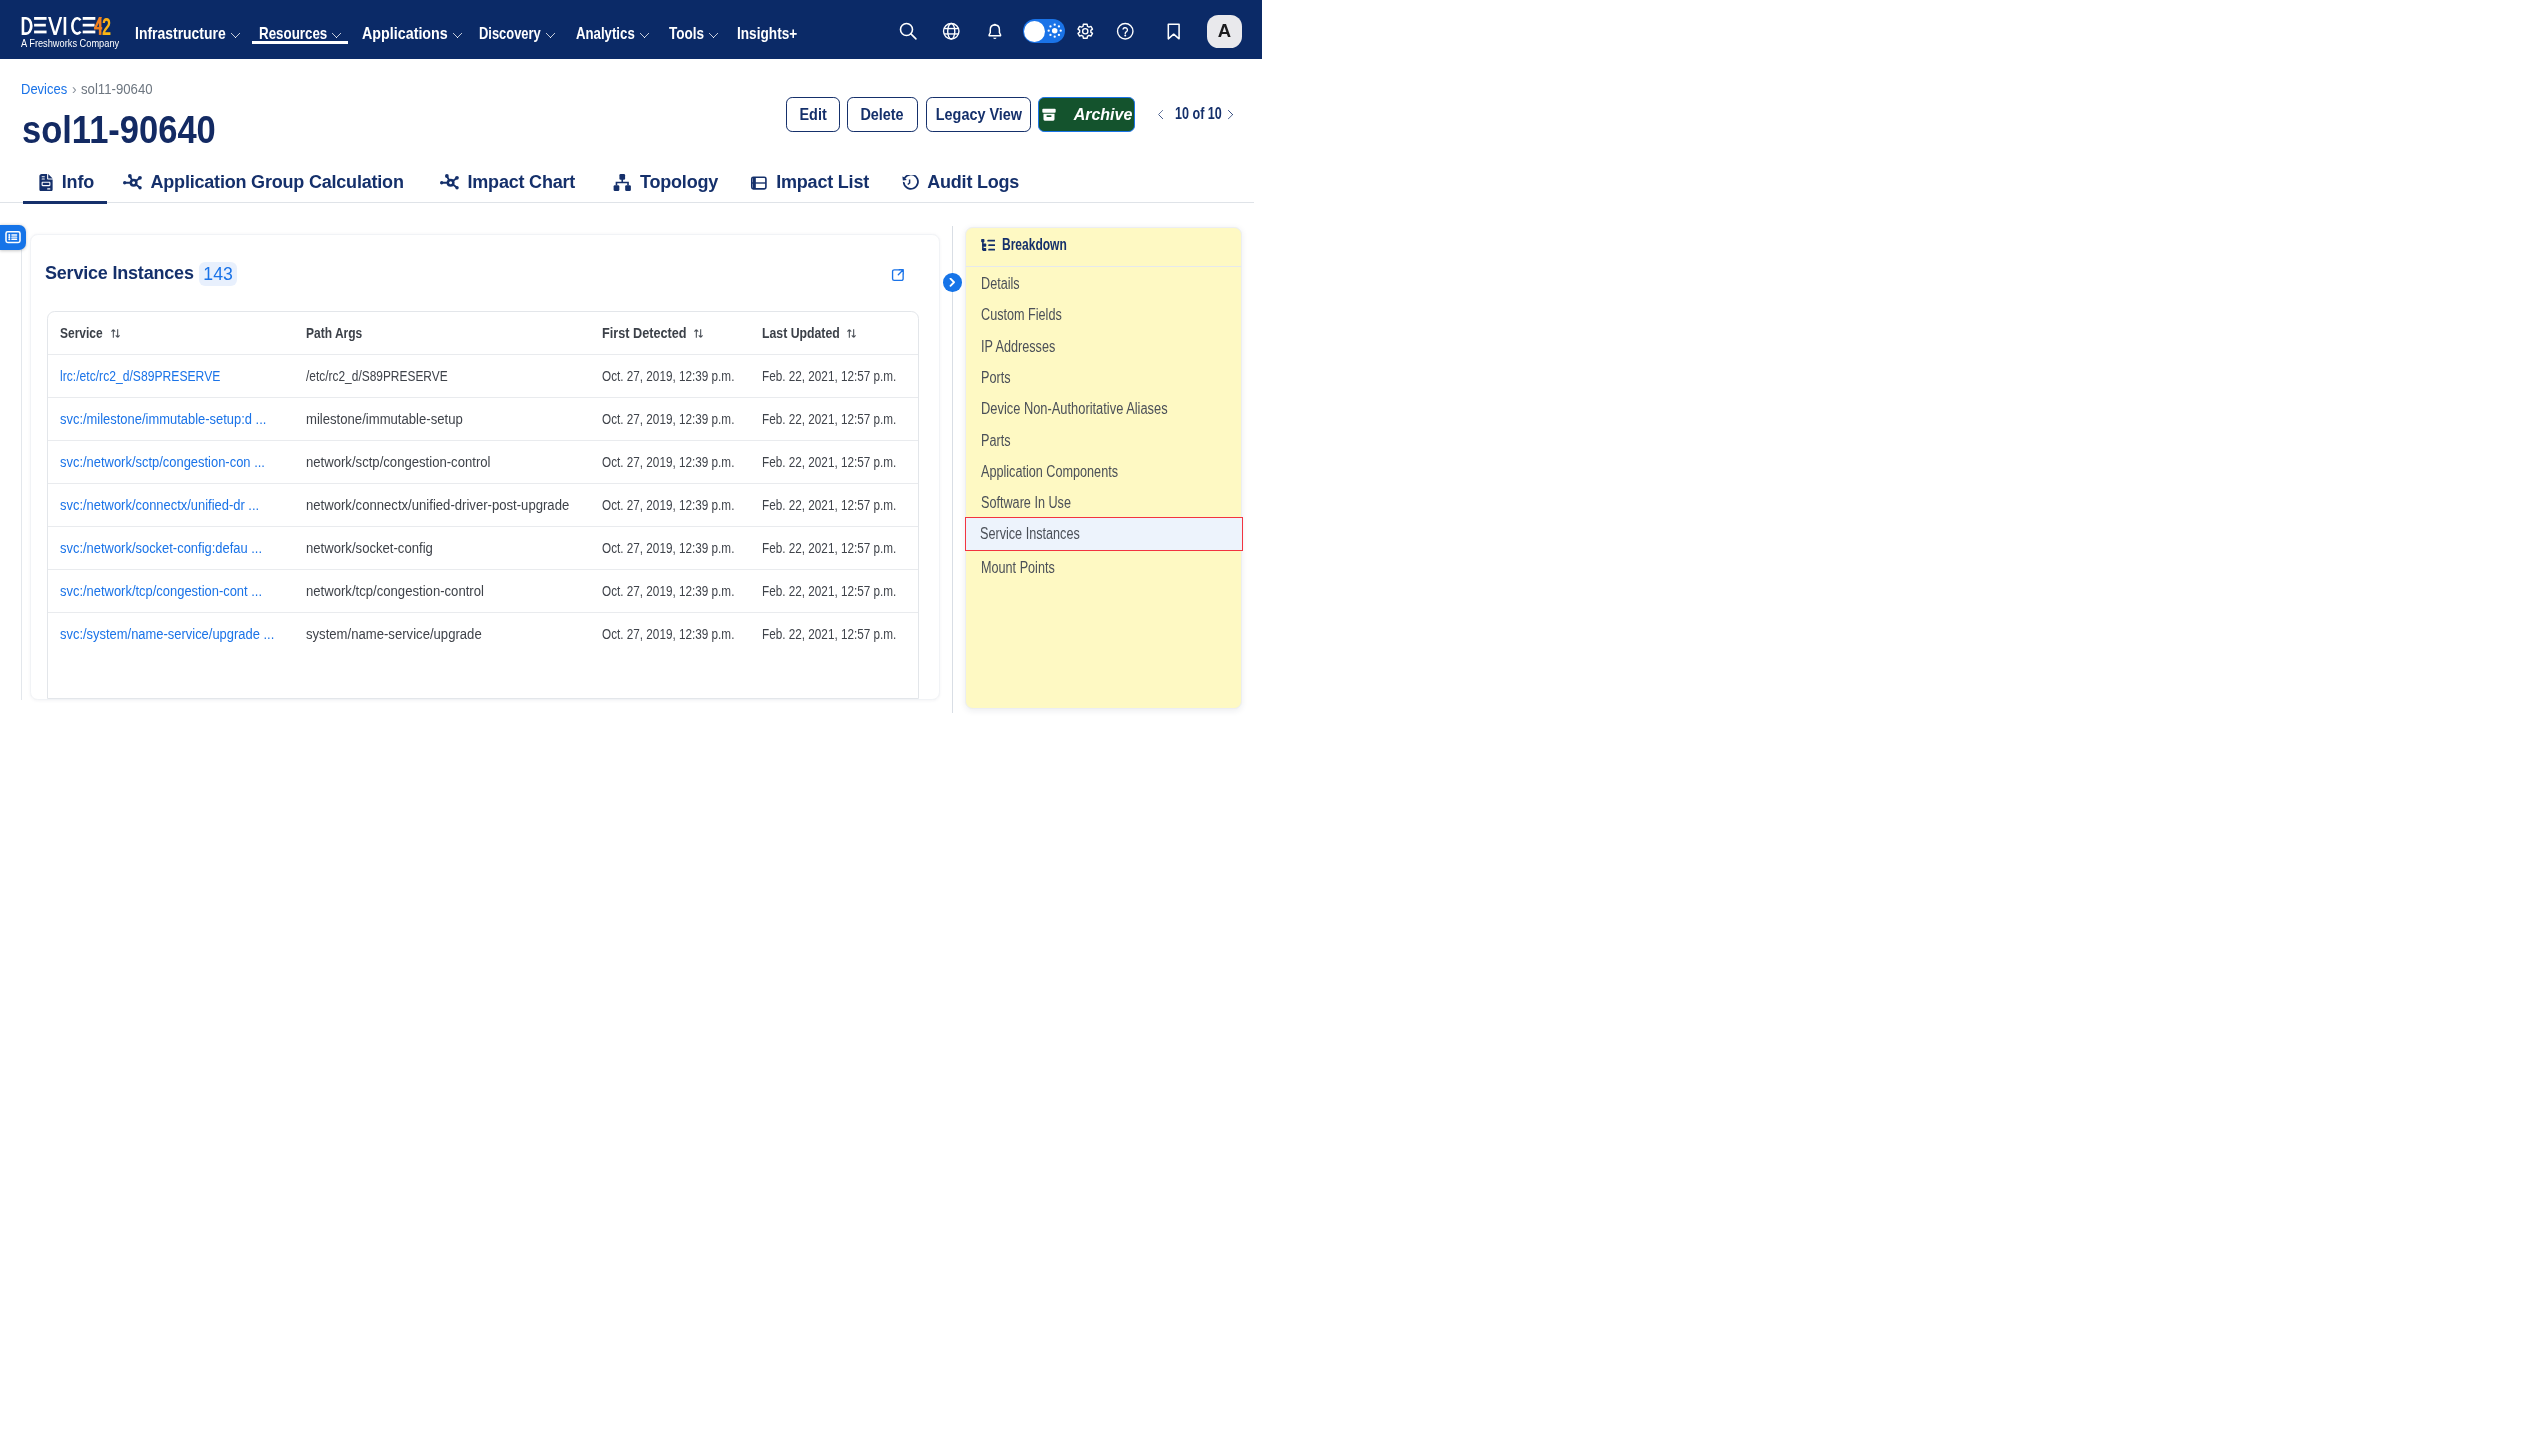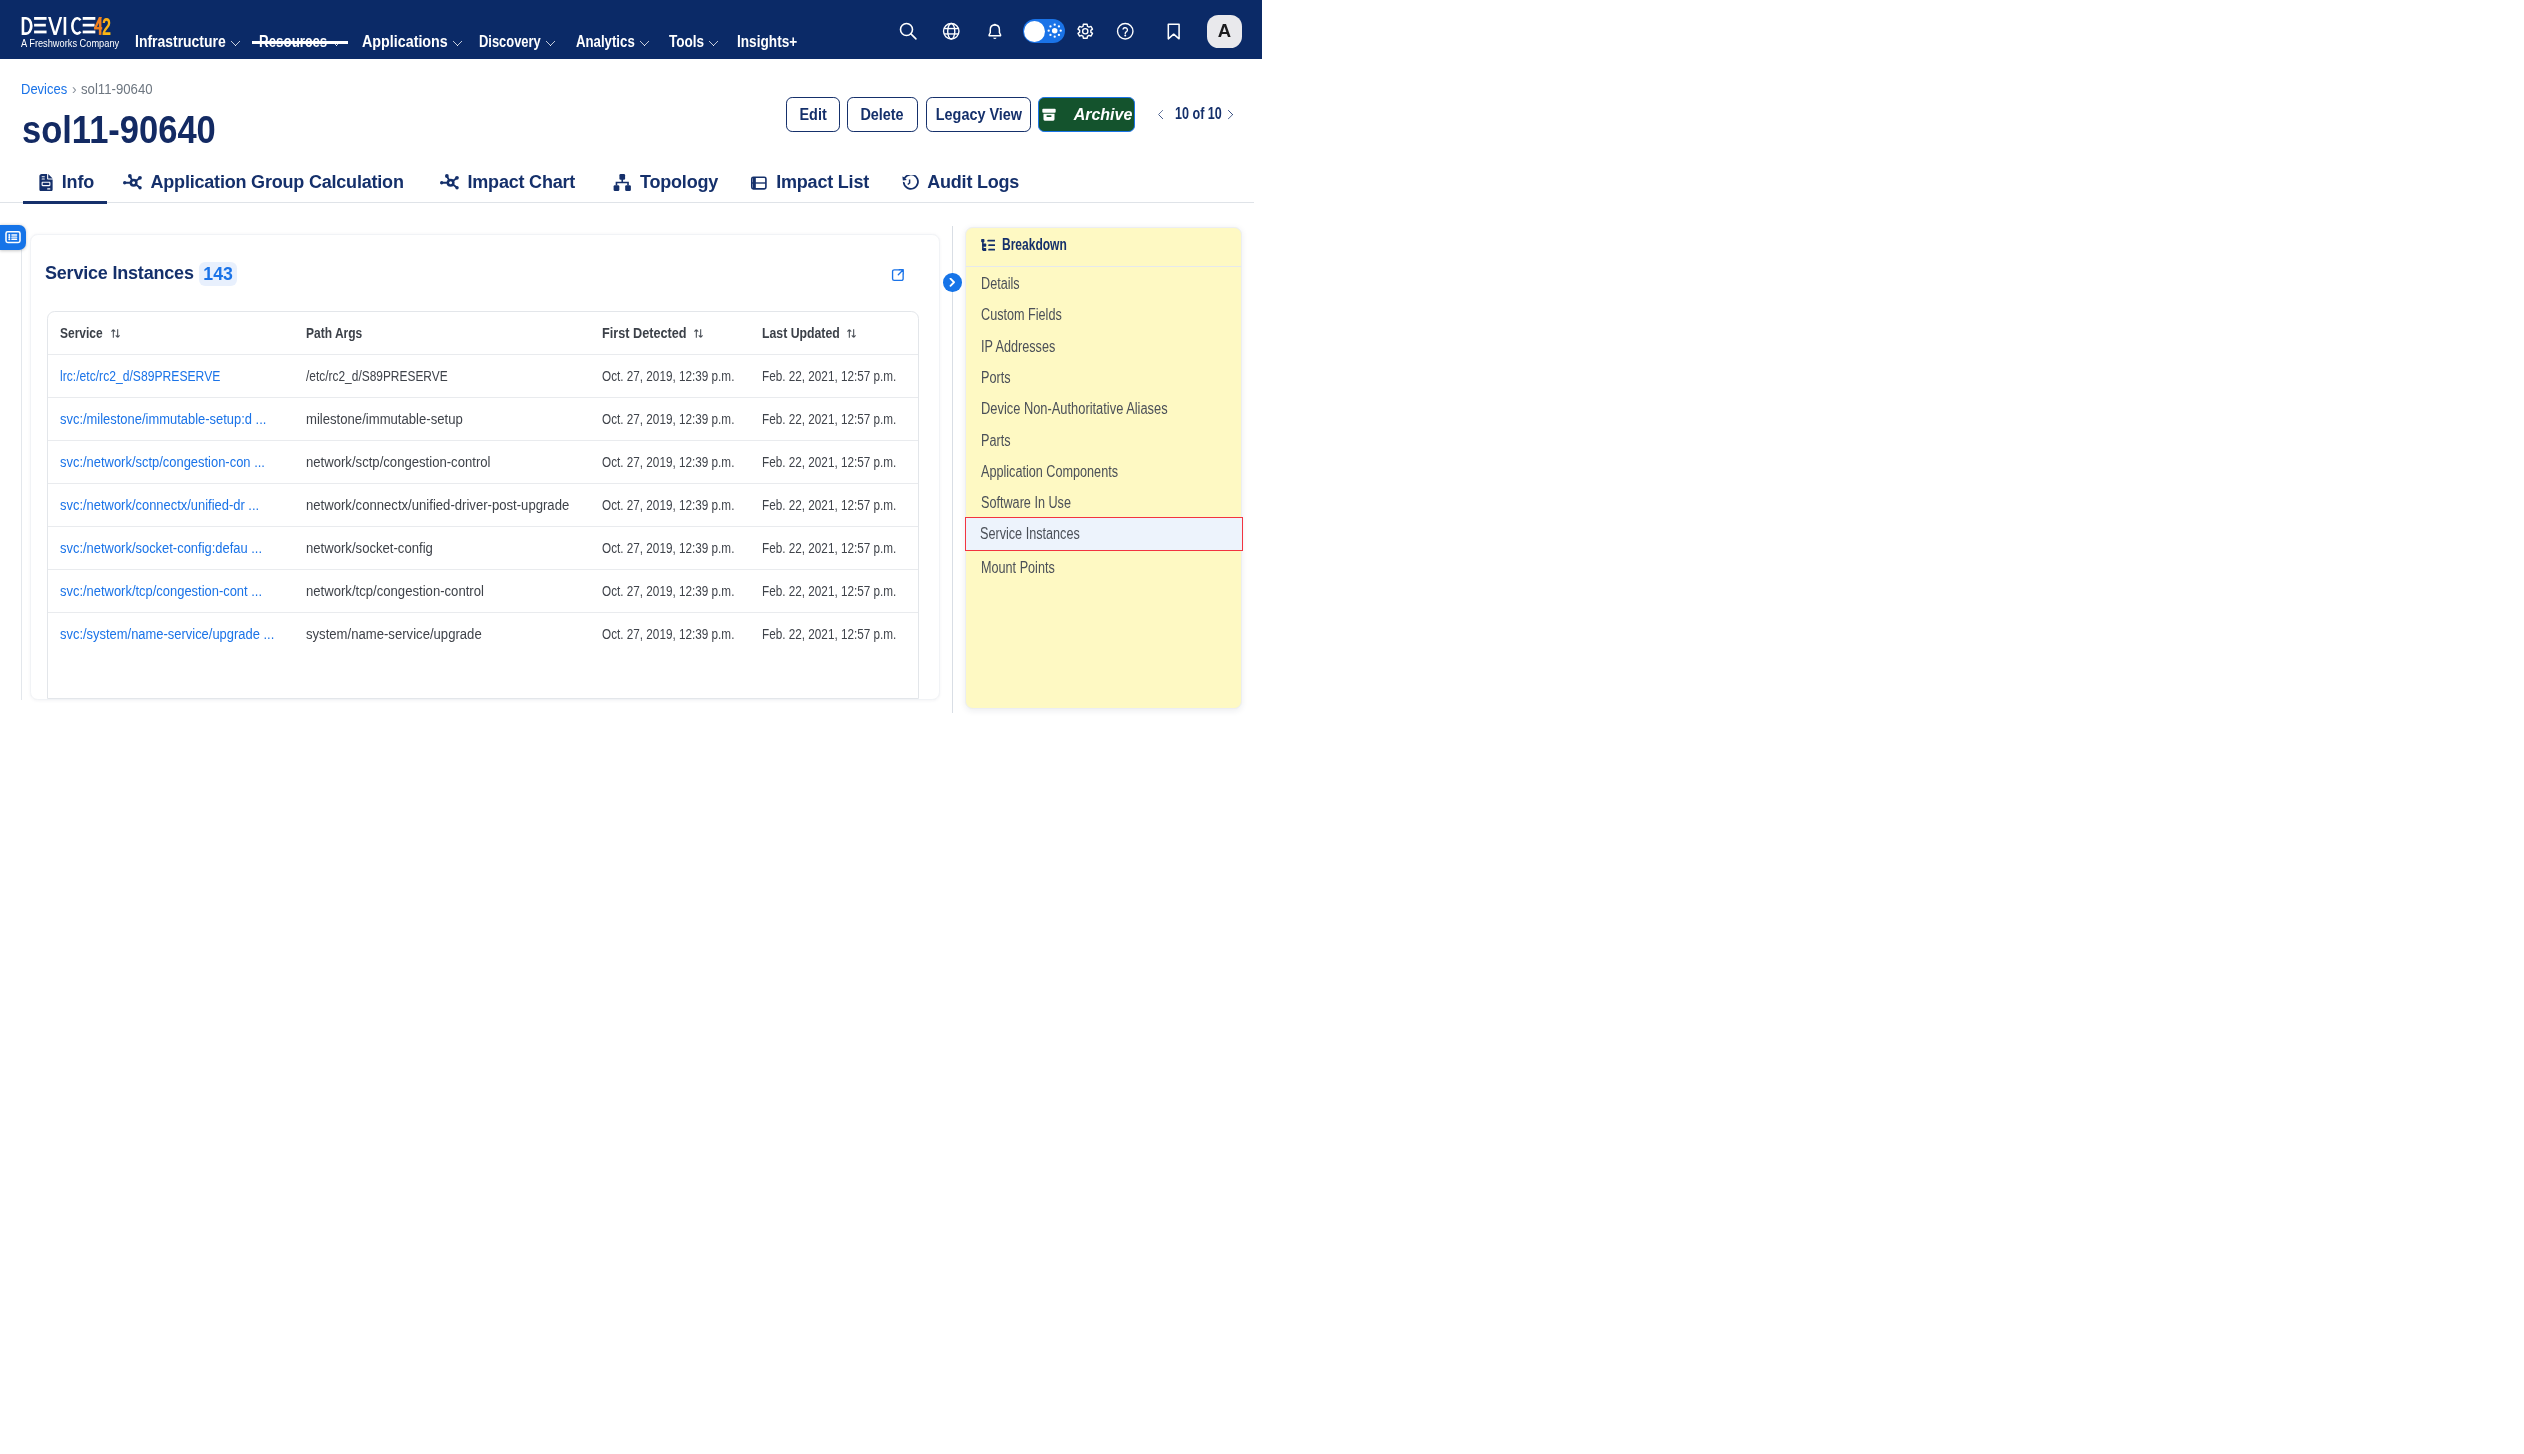--- a/index.html
+++ b/index.html
@@ -1,21 +1,21 @@
 <!DOCTYPE html>
 <html style="font-size:12.3px"><head>
 <meta charset="utf-8">
 <style>
 * { margin:0; padding:0; box-sizing:border-box; }
 html,body { width:1262px; height:727px; overflow:hidden; background:#fff;
   font-family:"Liberation Sans", sans-serif; }
 .sx { display:inline-block; transform-origin:0 50%; white-space:nowrap; }
 
 #nav { position:absolute; left:0; top:0; width:1262px; height:59px; background:#0b2a67; }
-.nitem { position:absolute; top:12px; height:59px; display:flex; align-items:center; color:#fff;
+.nitem { position:absolute; top:4px; height:59px; display:flex; align-items:center; color:#fff;
   font-size:17px; font-weight:700; white-space:nowrap; }
 .chev { position:absolute; width:7px; height:7px; border-right:1.8px solid #fff; border-bottom:1.8px solid #fff;
   transform:rotate(45deg); border-radius:0.8px; top:26px;}
 #runder { position:absolute; left:252px; top:41px; width:96px; height:2.6px; background:#fff; }
 #navicons { position:absolute; right:0; top:0; height:59px; display:flex; align-items:center; padding-top:3.1px; }
 
 #crumbs { position:absolute; left:21px; top:81px; font-size:14px; color:#6e7781; height:17px;}
 #crumbs a { color:#1a73e8; }
 h1 { position:absolute; left:21.6px; top:111px; font-size:38px; line-height:38px; font-weight:700; color:#132a63;}
 
@@ -38,21 +38,21 @@
 .tab svg { flex:none; }
 
 #lrail { position:absolute; left:21px; top:250px; width:0.9px; height:450px; background:#e3e7ec; }
 #lbtn { position:absolute; left:0px; top:225px; width:26px; height:25px; background:#1674e8;
   border-radius:0 7px 7px 0; display:flex; align-items:center; justify-content:center; box-shadow:0 0.8px 3.1px rgba(0,0,0,.22);}
 
 #card { position:absolute; left:30px; top:234px; width:910px; height:466px; background:#fff;
   border:0.8px solid #f1f3f6; border-radius:7.7px; box-shadow:0 0.8px 3.1px rgba(30,40,70,.05); }
 #cardhead { position:absolute; left:45px; top:261px; display:flex; align-items:flex-start; }
 #cardhead .ttl { font-size:18px; font-weight:700; color:#15306b; letter-spacing:-0.2px; line-height:24px;}
-#badge { margin-left:5.4px; margin-top:1.4px; background:#e8f0fd; color:#1a73e8; font-size:17.7px; font-weight:700;
+#badge { margin-left:5.4px; margin-top:1.4px; background:#e8f0fd; color:#1a73e8; font-size:17.7px; font-weight:400;
   border-radius:6.2px; height:24px; width:38px; justify-content:center; display:flex; align-items:center; }
 #extlink { position:absolute; left:891px; top:268px; }
 
 #tbl { position:absolute; left:47px; top:311px; width:872px; height:388px; border:0.8px solid #e3e6ea;
   border-radius:7.7px 7.7px 0 0; overflow:hidden; }
 table { border-collapse:collapse; width:872px; table-layout:fixed; }
 th { position:relative; font-size:15px; font-weight:700; color:#3c4149; text-align:left; height:42px;
   padding:0 0 0 12px; white-space:nowrap;}
 th .sx { transform:scaleX(0.8); }
 td { font-size:14px; color:#3f434a; height:43px; padding:0 0 0 12px; border-top:0.8px solid #e9ebee;

